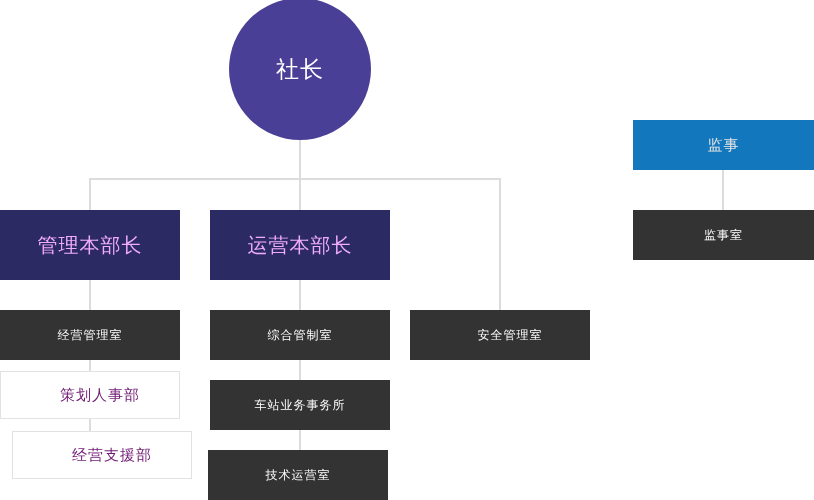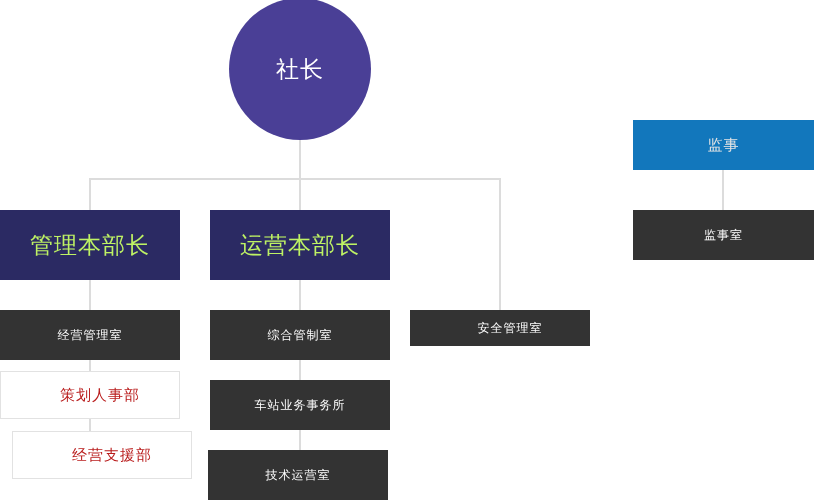--- a/index.html
+++ b/index.html
@@ -40,39 +40,39 @@
 
   .node-circle {
     border-radius: 50%;
     background: #4a3f96;
     color: #ffffff;
     font-size: 23px;
   }
 
   .node-navy {
     background: #2b2a63;
-    color: #bef264;
-    font-size: 23px;
+    color: #f0abfc;
+    font-size: 20px;
   }
 
   .node-blue {
     background: #1277bc;
     color: #e5e5e5;
     font-size: 15px;
   }
 
   .node-dark {
     background: #333333;
     color: #ffffff;
     font-size: 12px;
   }
 
   .node-white {
     background: #ffffff;
-    color: #b91c1c;
+    color: #701a75;
     border: 1px solid #e2e2e2;
     font-size: 15px;
     padding-left: 20px;
   }
 </style>
 </head>
 <body>
 
 <div id="chart">
 
@@ -131,17 +131,17 @@
   </div>
 
   <div class="node node-dark" style="left:210px; top:380px; width:180px; height:50px;">
     <span>车站业务事务所</span>
   </div>
 
   <div class="node node-dark" style="left:208px; top:450px; width:180px; height:50px;">
     <span>技术运营室</span>
   </div>
 
-  <div class="node node-dark" style="left:410px; top:310px; width:180px; height:36px;padding-left:20px;">
+  <div class="node node-dark" style="left:410px; top:310px; width:180px; height:50px;padding-left:20px;">
     <span>安全管理室</span>
   </div>
 
 </div>
 
 </body></html>

